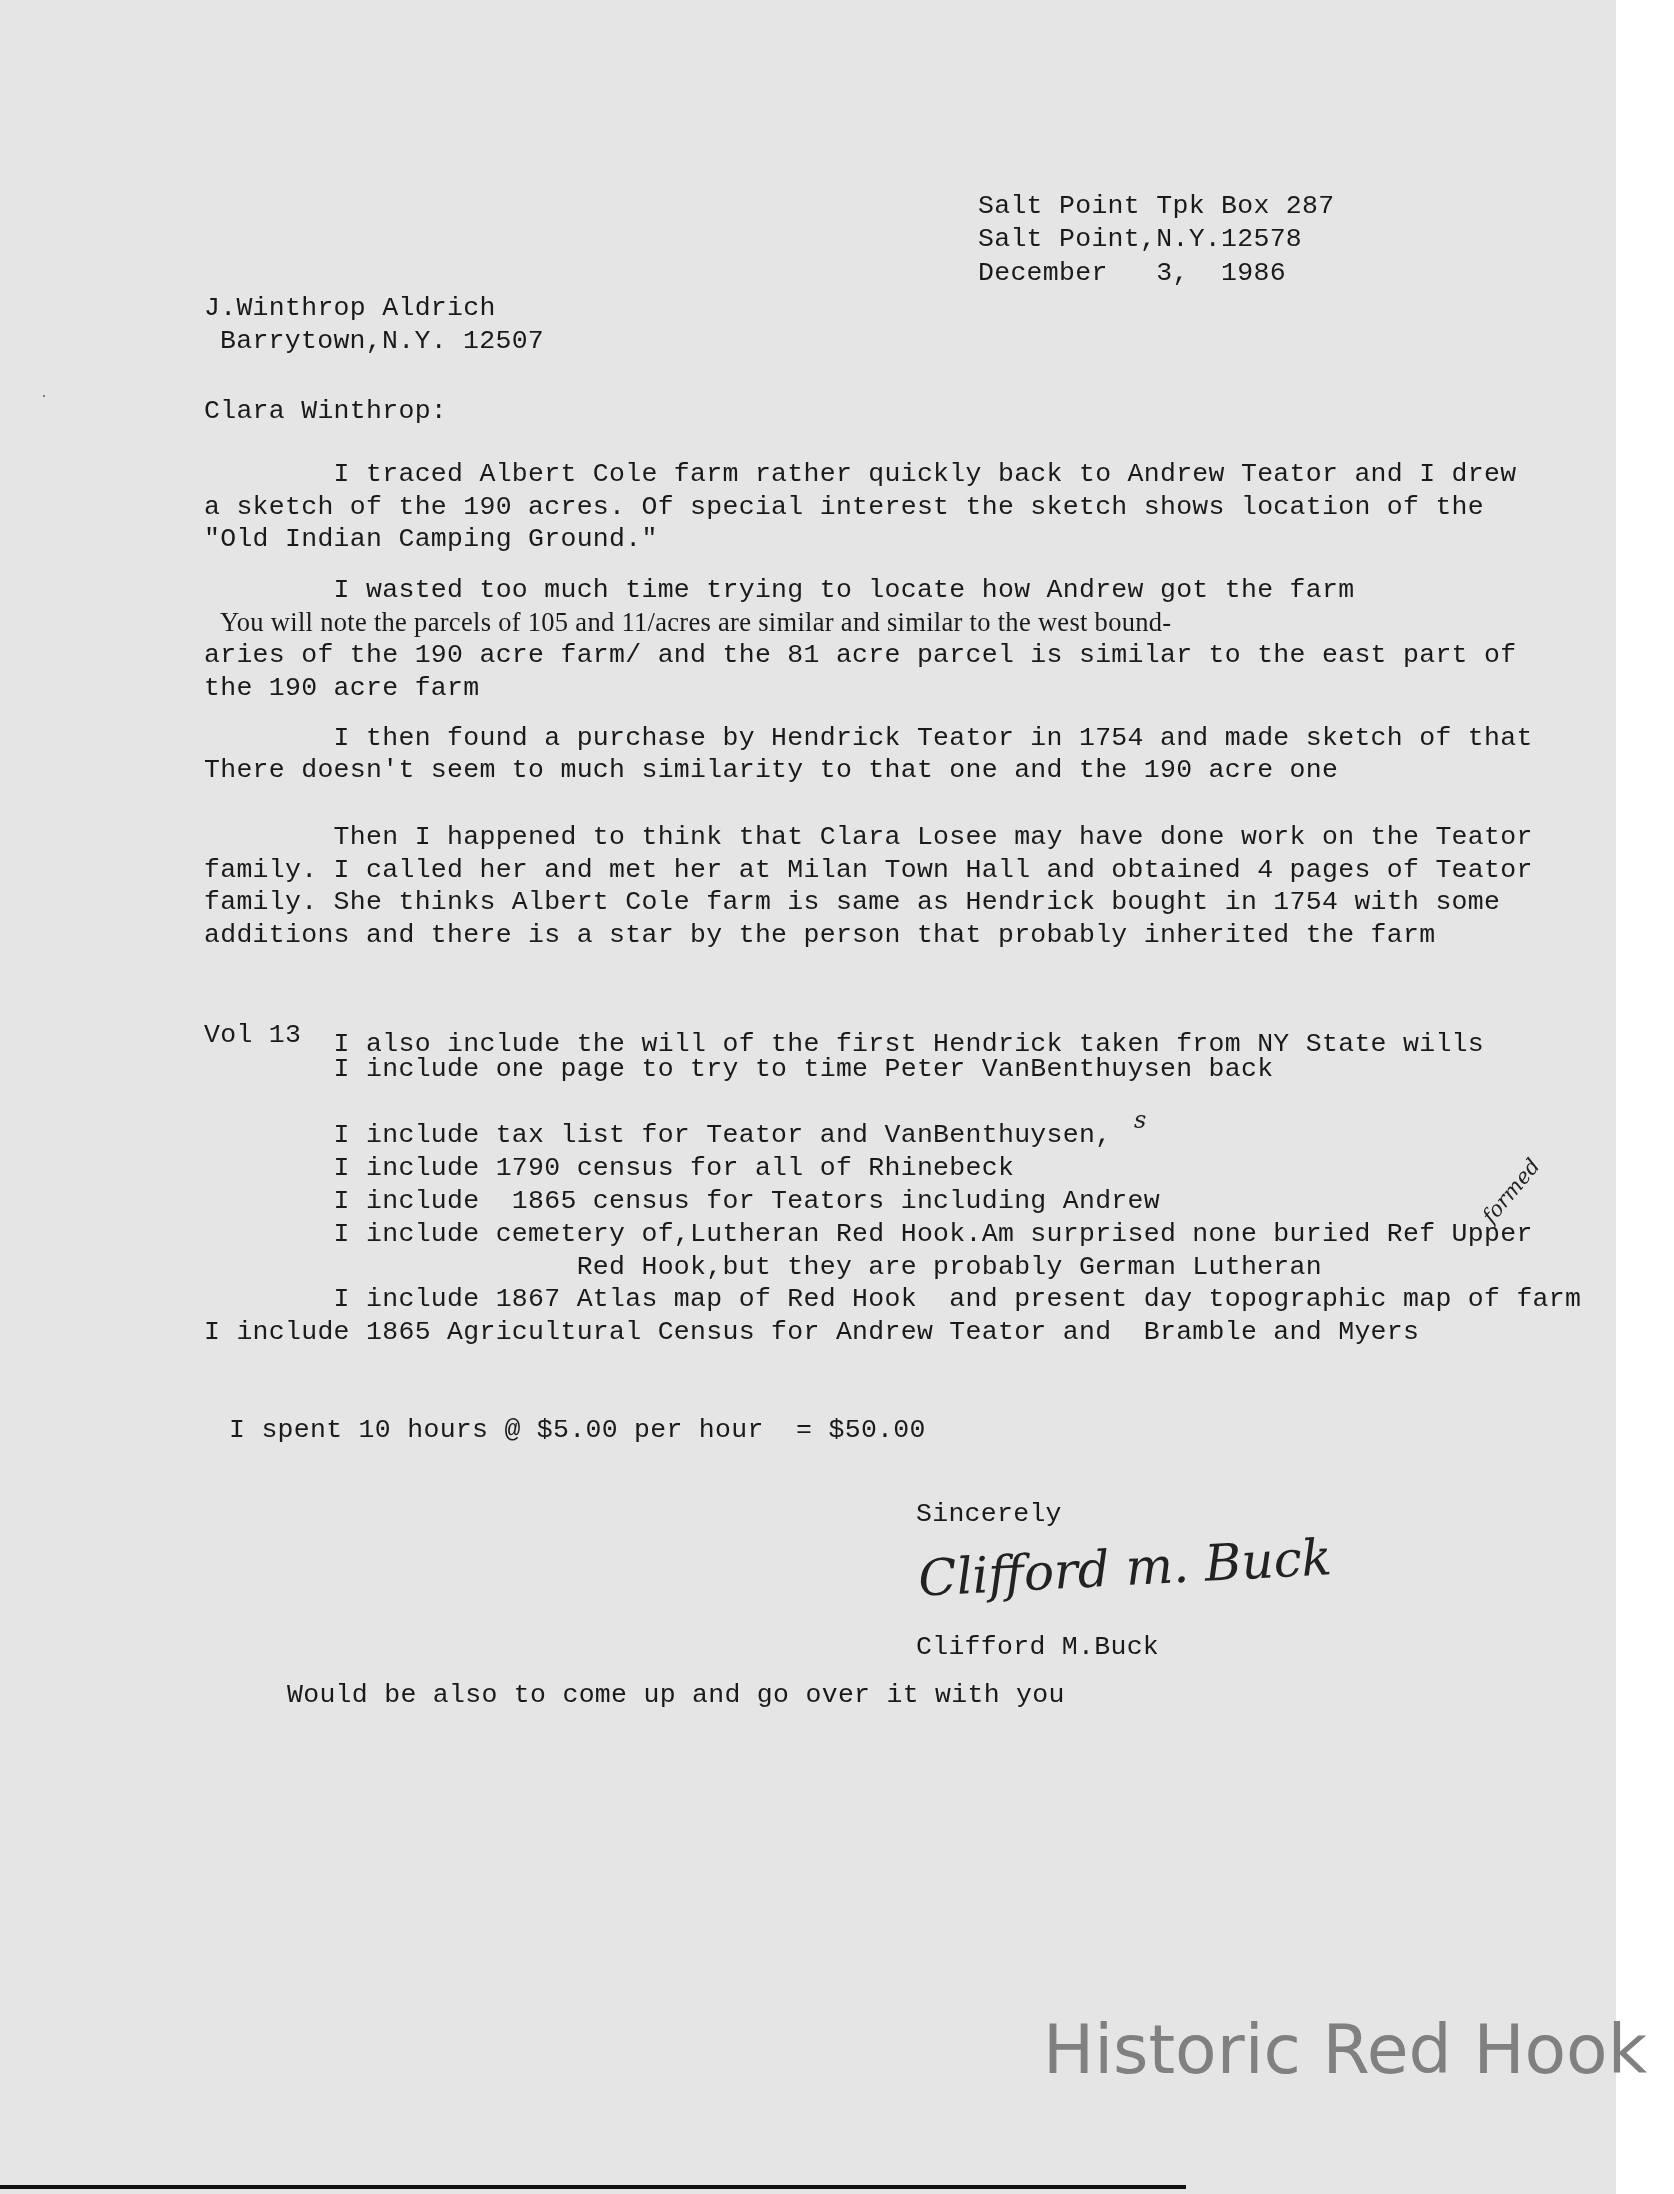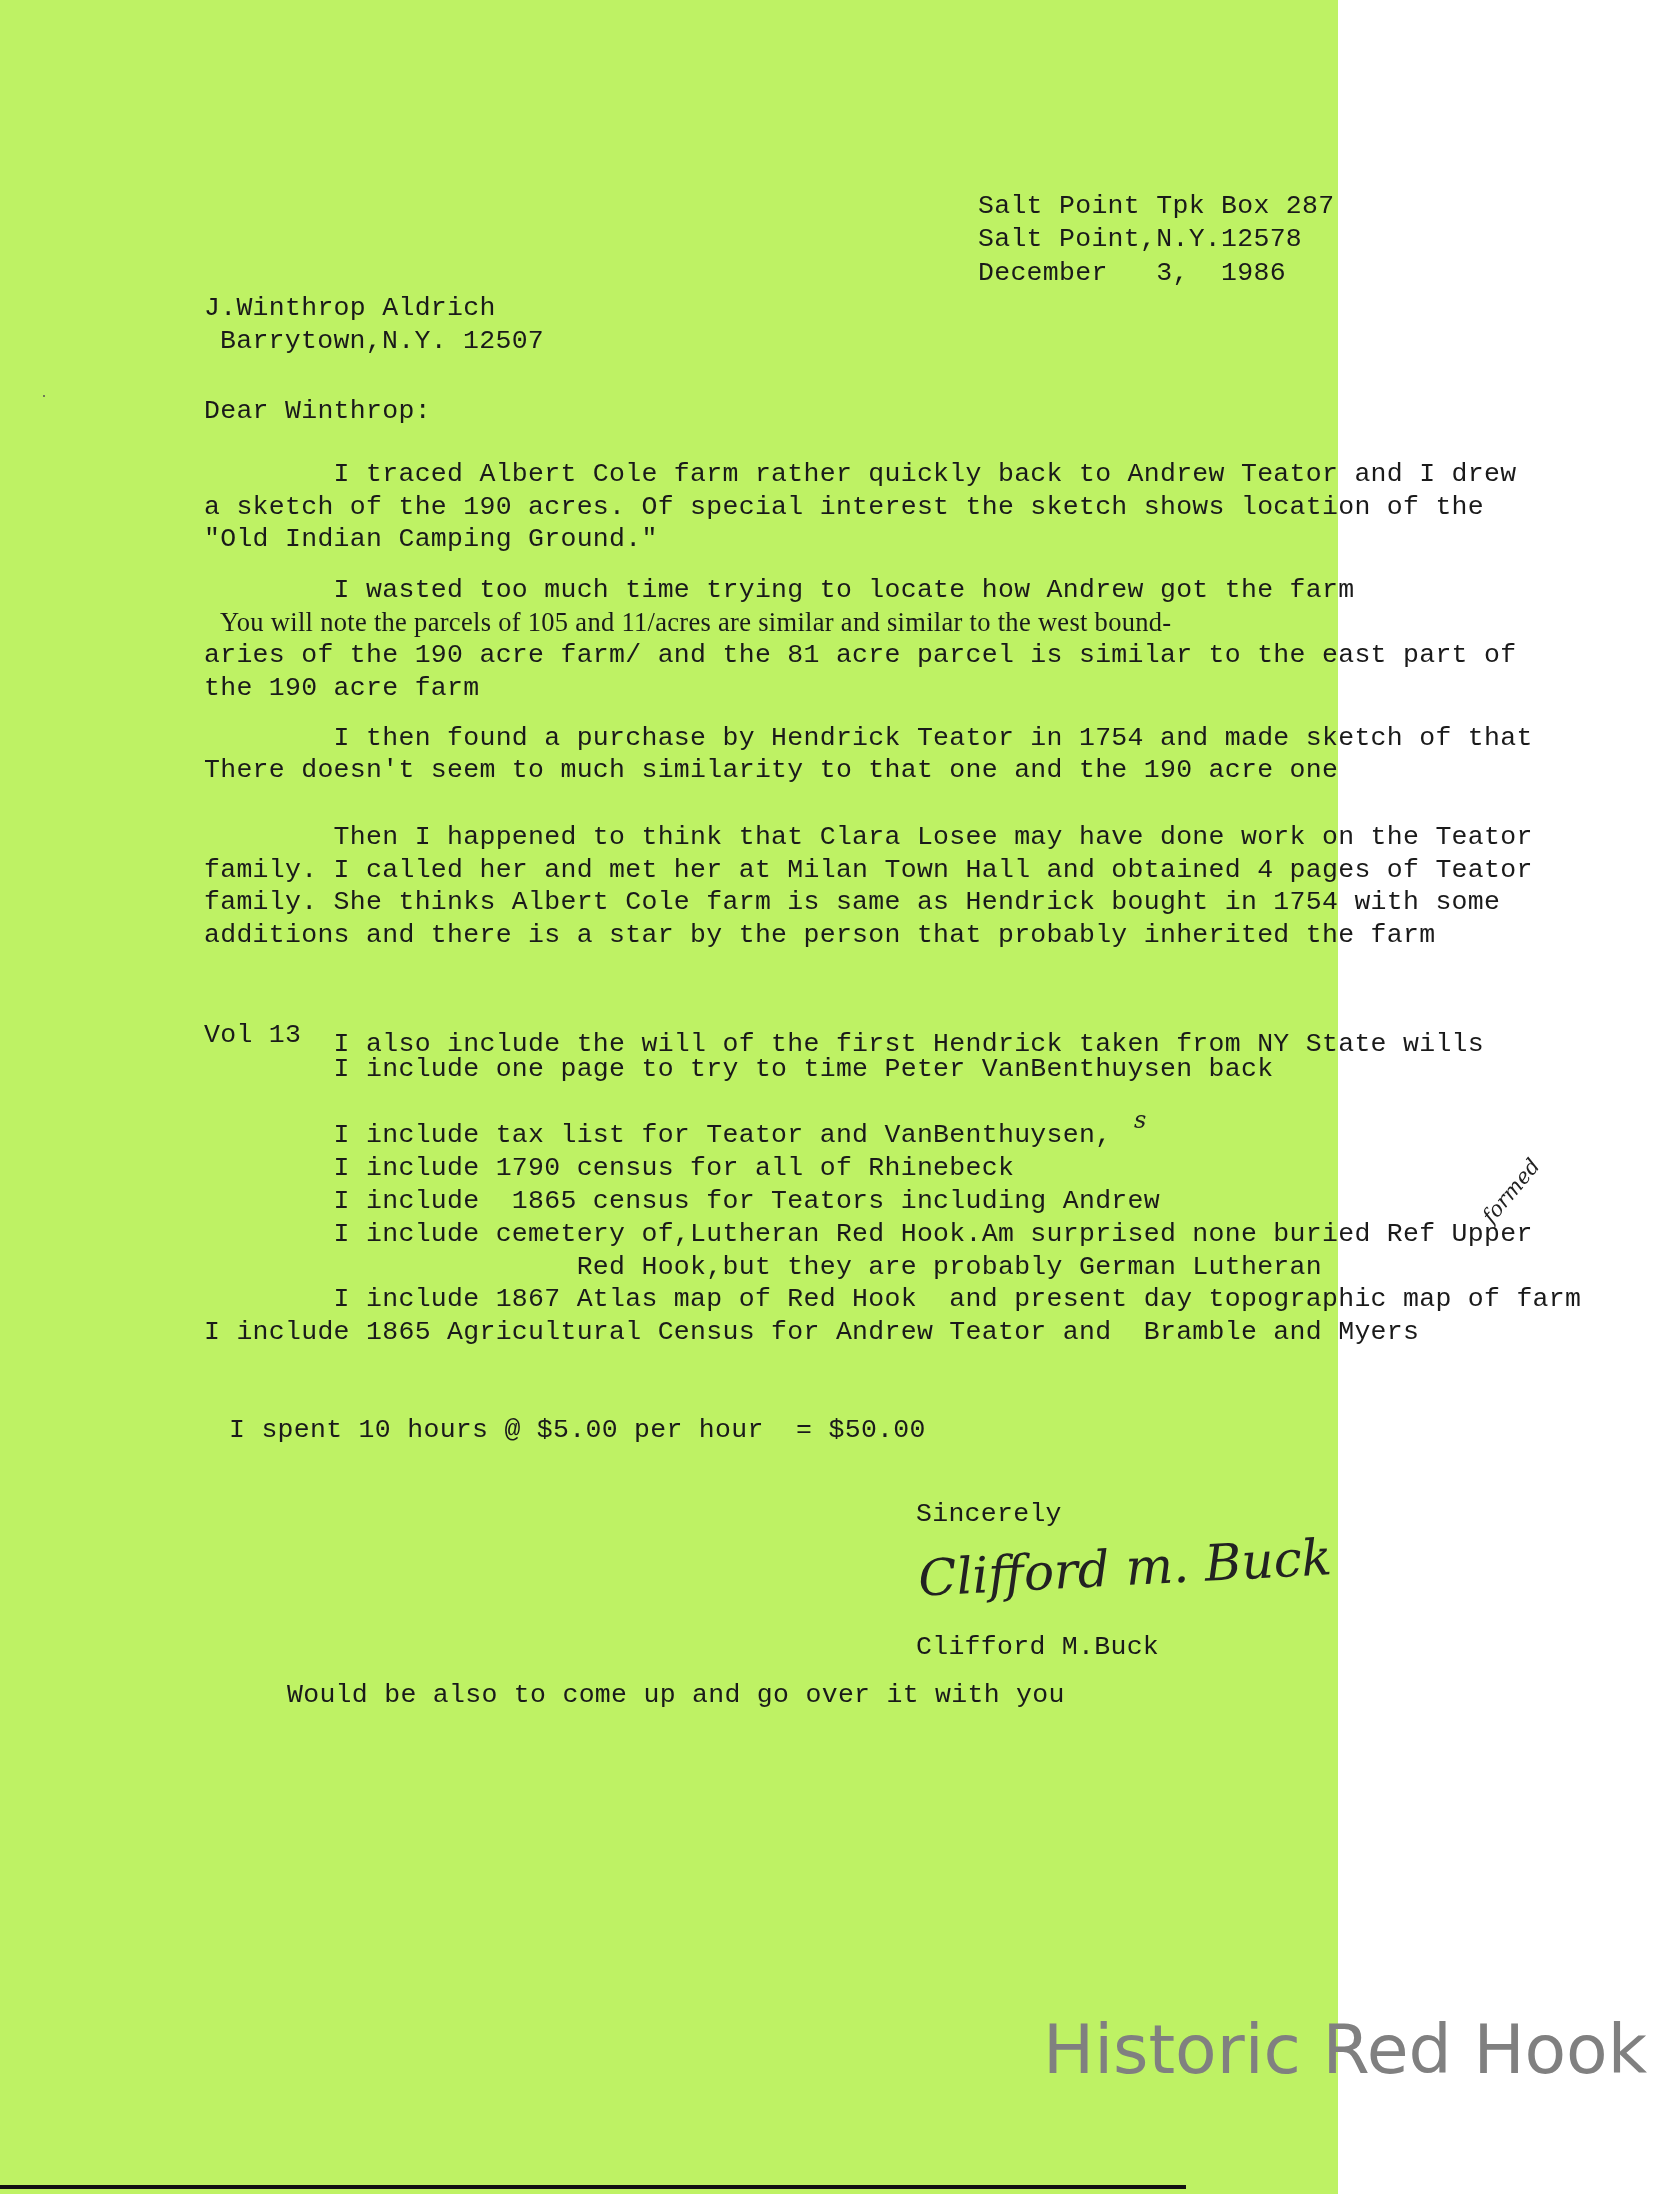--- a/index.html
+++ b/index.html
@@ -1,17 +1,17 @@
 <!DOCTYPE html>
 <html style="font-size:11px"><head>
 <meta charset="utf-8">
 <style>
   html, body { margin:0; padding:0; background:#ffffff; }
   body { width:1675px; height:2194px; position:relative; overflow:hidden; }
-  .page { position:absolute; left:0; top:0; width:1338px; height:2194px; background:#bef264; }
+  .page { position:absolute; left:0; top:0; width:1616px; height:2194px; background:#e5e5e5; }
   .tw { position:absolute; font-family:"Liberation Mono","DejaVu Sans Mono",monospace; font-size:26.5px; color:#1a1a1a; white-space:pre; line-height:33px; letter-spacing:0.3px; }
   .sig { position:absolute; font-family:"DejaVu Serif",serif; font-style:italic; font-size:50px; color:#222; white-space:pre; transform:rotate(-3deg); }
   .anno { position:absolute; font-family:"DejaVu Serif",serif; font-style:italic; font-size:21px; color:#222; white-space:pre; }
   .watermark { position:absolute; font-family:"DejaVu Sans","Liberation Sans",sans-serif; font-size:68px; color:#808080; white-space:pre; }
   .bottom-rule { position:absolute; left:0; top:2185px; width:1186px; height:3.5px; background:#111; }
   .speck { position:absolute; width:2.1px; height:2.1px; background:#555; border-radius:50%; }
 </style>
 </head>
 <body>
 
@@ -23,21 +23,21 @@
     <div class="tw" style="left:978px; top:257px;">December   3,  1986</div>
   </div>
 
   <div>
     <div class="tw" style="left:204px; top:292px;">J.Winthrop Aldrich</div>
     <div class="tw" style="left:220px; top:325px;">Barrytown,N.Y. 12507</div>
   </div>
 
   <div class="speck" style="left:43px; top:395px;"></div>
 
-  <div class="tw" style="left:204px; top:395px;">Dear Winthrop:</div>
+  <div class="tw" style="left:204px; top:395px;">Clara Winthrop:</div>
 
   <div>
     <div class="tw" style="left:204px; top:458px;">        I traced Albert Cole farm rather quickly back to Andrew Teator and I drew</div>
     <div class="tw" style="left:204px; top:491px;">a sketch of the 190 acres. Of special interest the sketch shows location of the</div>
     <div class="tw" style="left:204px; top:523px;">"Old Indian Camping Ground."</div>
   </div>
 
   <div>
     <div class="tw" style="left:204px; top:574px;">        I wasted too much time trying to locate how Andrew got the farm</div>
     <div class="tw" style="left:220px; top:606px;font-family:Liberation Serif, serif;">You will note the parcels of 105 and 11/acres are similar and similar to the west bound-</div>

